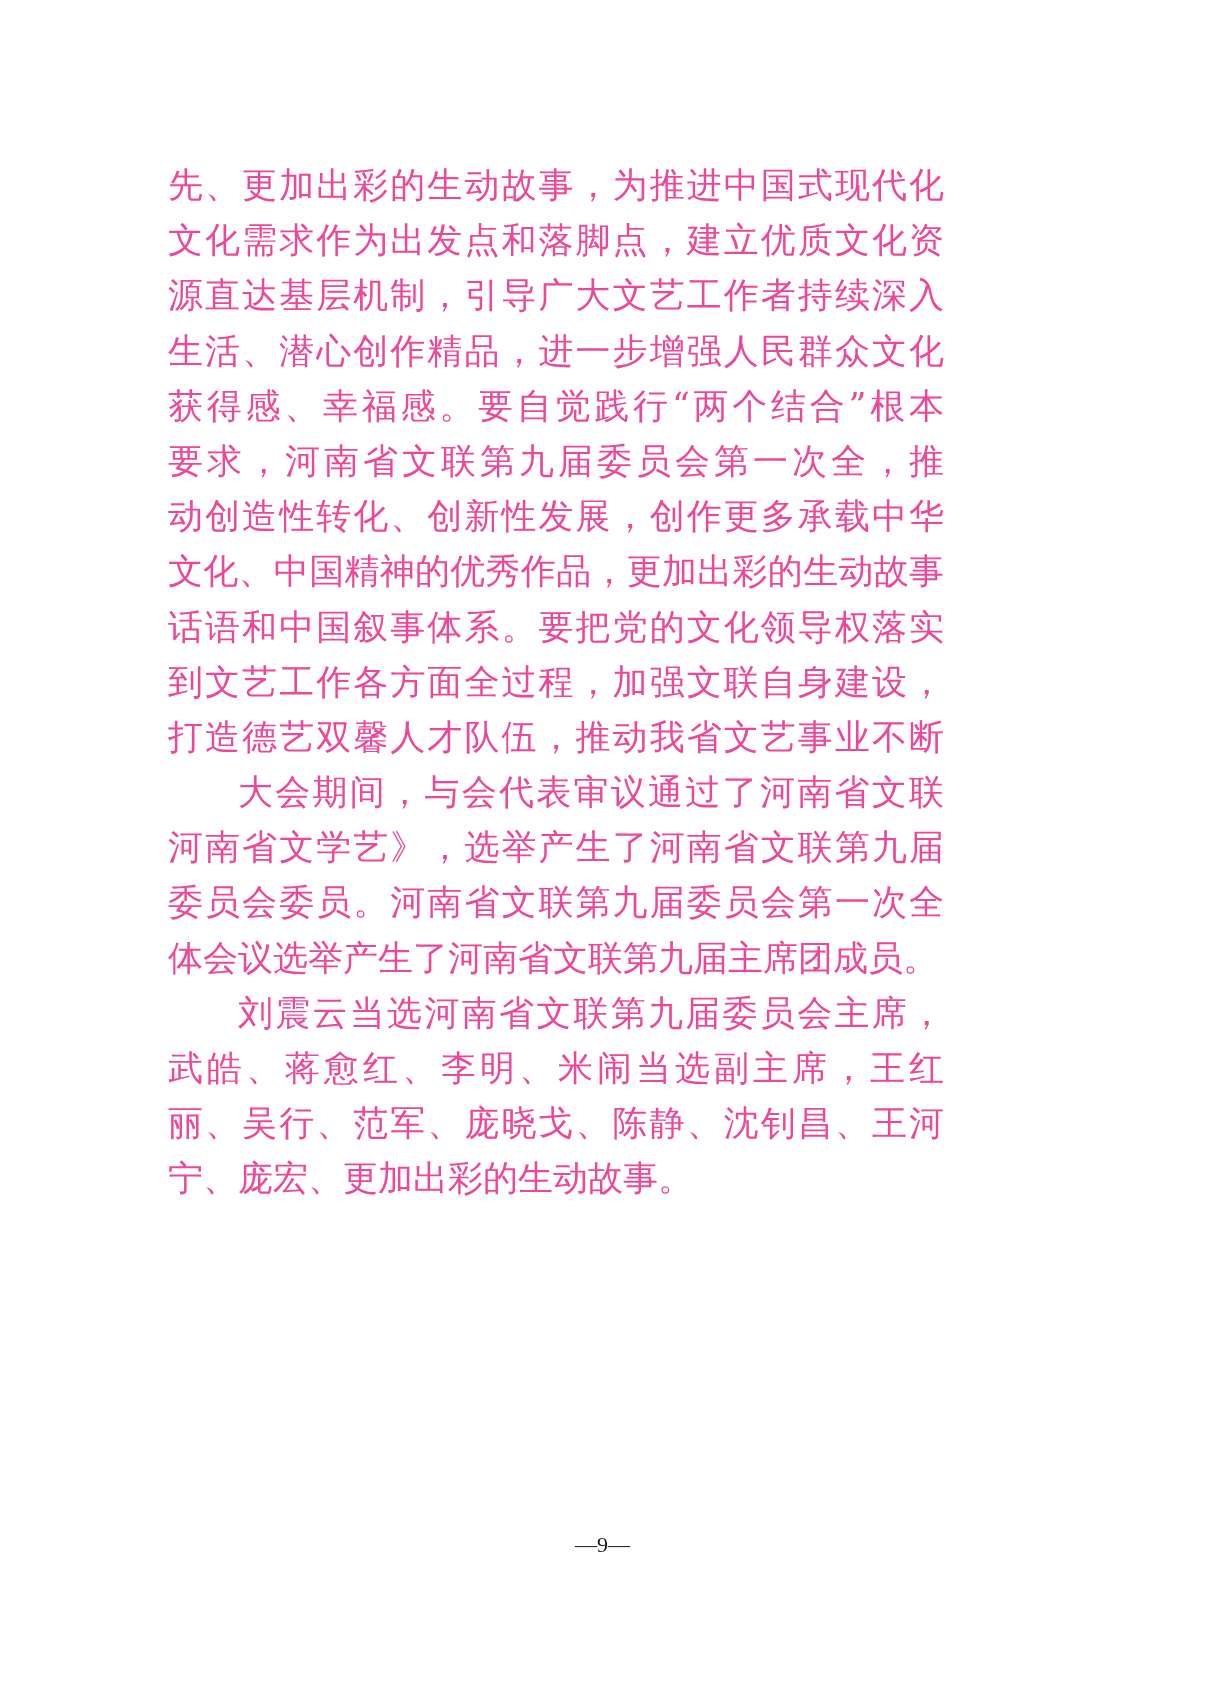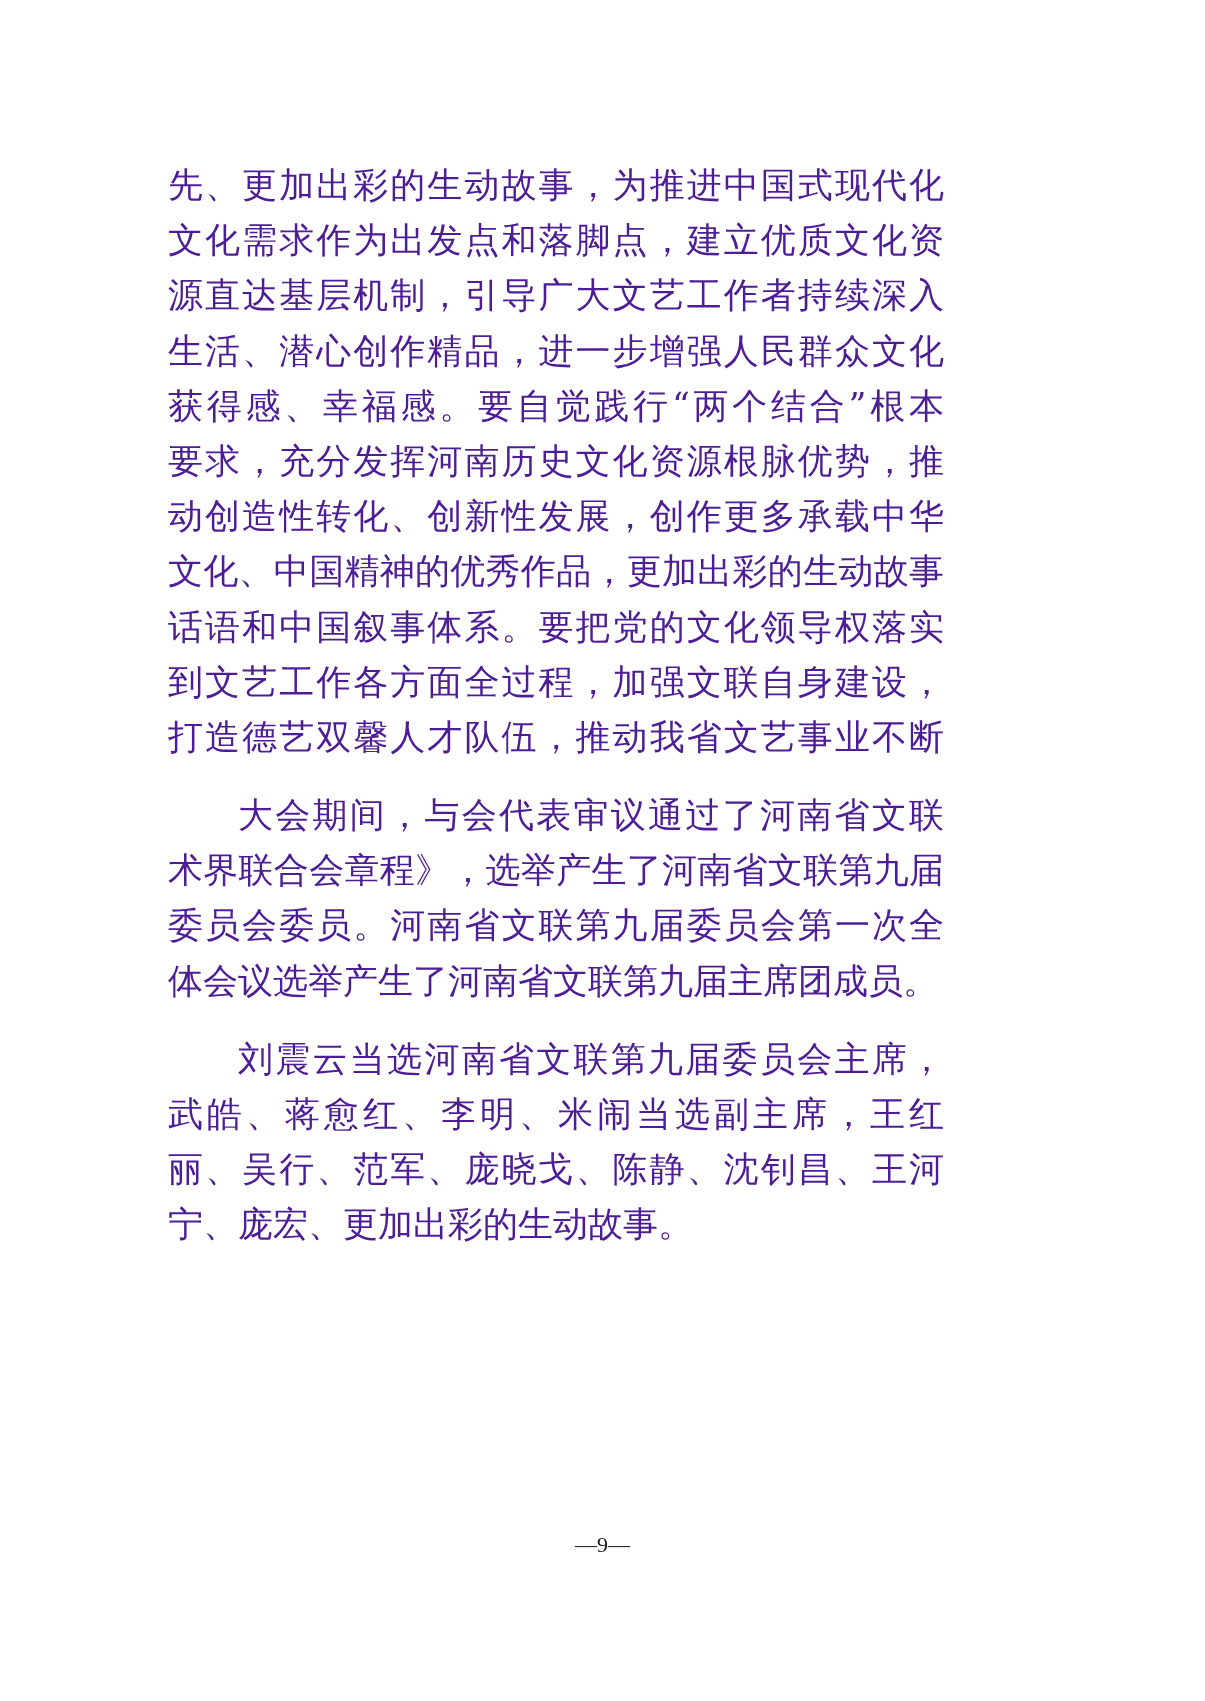--- a/index.html
+++ b/index.html
@@ -1,50 +1,50 @@
 <!DOCTYPE html>
 <html><head>
 <meta charset="utf-8">
 <style>
   html, body { margin: 0; padding: 0; background: #ffffff; }
   body { width: 1205px; height: 1701px; position: relative; overflow: hidden; }
   .page { position: absolute; left: 0; top: 0; width: 1205px; height: 1701px; background: #fff; }
   .body-text {
     position: absolute; left: 168px; top: 158px; width: 776px;
     font-family: "DejaVu Serif", "Liberation Serif", serif;
-    font-size: 35px; line-height: 55.2px; color: #4c1d95;
+    font-size: 35px; line-height: 55.2px; color: #ec4899;
   }
   .line { display: block; white-space: nowrap; text-align: justify; text-align-last: justify; height: 55.2px; }
   .line.last { text-align-last: left; }
-  .line.indent { padding-left: 70px; margin-top: 23px; }
+  .line.indent { padding-left: 70px; }
   .page-number {
     position: absolute; left: 0; width: 1205px; top: 1532px; text-align: center;
     font-family: "Liberation Serif", "DejaVu Serif", serif; font-size: 22px; color: #1a1a1a;
   }
 </style>
 </head>
 <body>
 
 <div class="page">
   <div class="body-text">
 
     <span class="line">先、更加出彩的生动故事，为推进中国式现代化</span>
     <span class="line">文化需求作为出发点和落脚点，建立优质文化资</span>
     <span class="line">源直达基层机制，引导广大文艺工作者持续深入</span>
     <span class="line">生活、潜心创作精品，进一步增强人民群众文化</span>
     <span class="line">获得感、幸福感。要自觉践行“两个结合”根本</span>
-    <span class="line">要求，充分发挥河南历史文化资源根脉优势，推</span>
+    <span class="line">要求，河南省文联第九届委员会第一次全，推</span>
     <span class="line">动创造性转化、创新性发展，创作更多承载中华</span>
     <span class="line">文化、中国精神的优秀作品，更加出彩的生动故事</span>
     <span class="line">话语和中国叙事体系。要把党的文化领导权落实</span>
     <span class="line">到文艺工作各方面全过程，加强文联自身建设，</span>
     <span class="line">打造德艺双馨人才队伍，推动我省文艺事业不断</span>
 
     <span class="line indent">大会期间，与会代表审议通过了河南省文联</span>
-    <span class="line">术界联合会章程》，选举产生了河南省文联第九届</span>
+    <span class="line">河南省文学艺》，选举产生了河南省文联第九届</span>
     <span class="line">委员会委员。河南省文联第九届委员会第一次全</span>
     <span class="line last">体会议选举产生了河南省文联第九届主席团成员。</span>
 
     <span class="line indent">刘震云当选河南省文联第九届委员会主席，</span>
     <span class="line">武皓、蒋愈红、李明、米闹当选副主席，王红</span>
     <span class="line">丽、吴行、范军、庞晓戈、陈静、沈钊昌、王河</span>
     <span class="line last">宁、庞宏、更加出彩的生动故事。</span>
   </div>
   <div class="page-number">—9—</div>
 </div>

